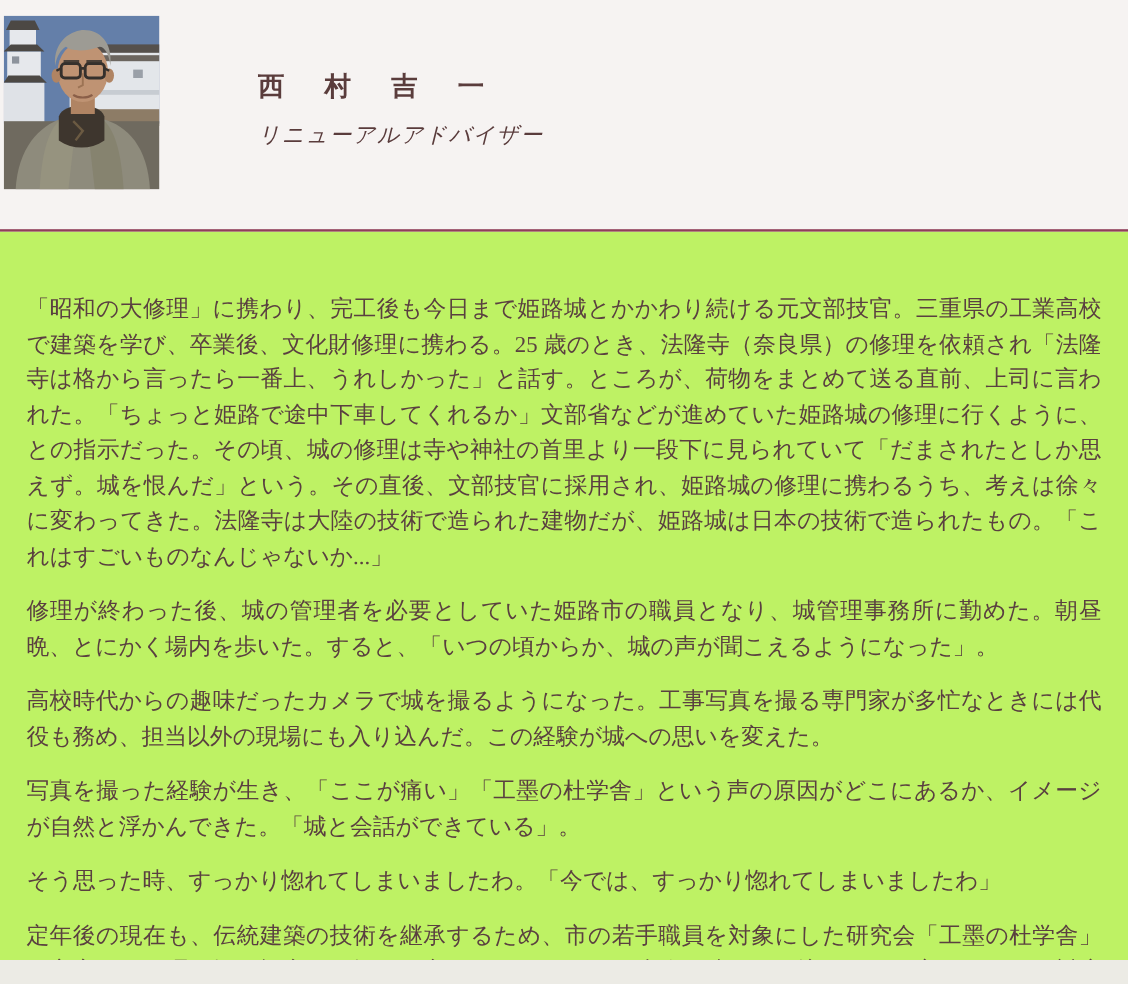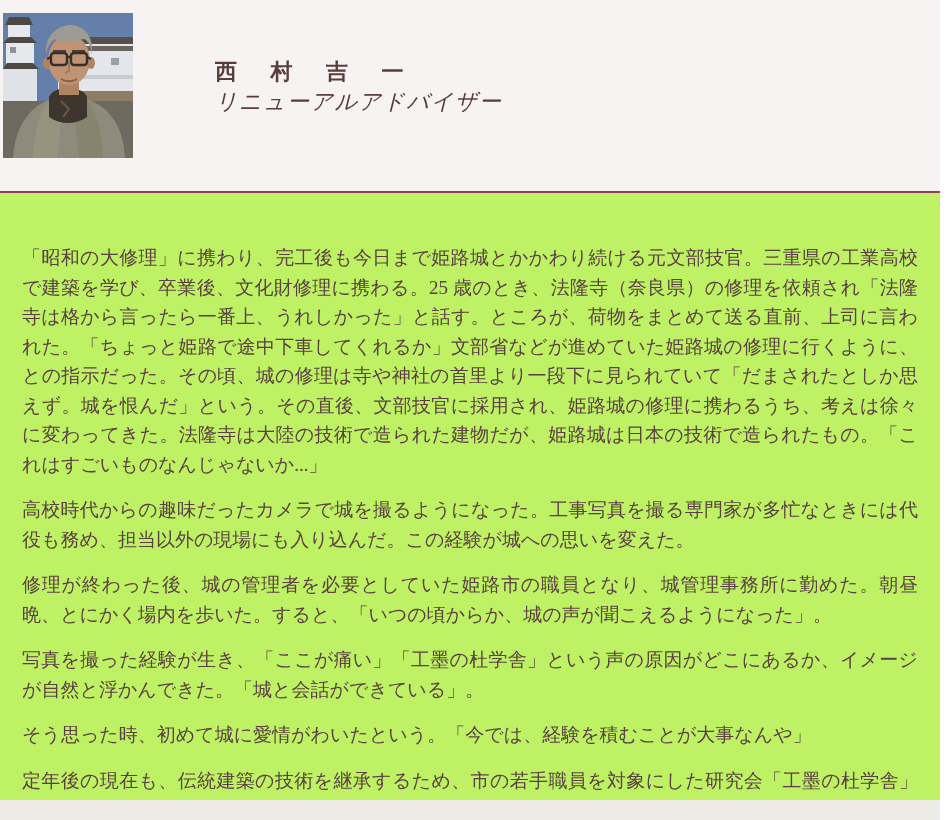--- a/index.html
+++ b/index.html
@@ -27,22 +27,22 @@
     position:absolute; left:215px; top:57px;
   }
   .name {
     font-size:22px;
     letter-spacing:14px;
     color:#5a3c3c;
     font-weight:bold;
     white-space:nowrap;
   }
   .job-title {
-    margin-top:0;
-    font-size:22px;
+    margin-top:13px;
+    font-size:18px;
     font-style:italic;
     letter-spacing:1.5px;
     color:#5a3c3c;
     white-space:nowrap;
   }
   
   .article {
     position:absolute;
     top:227px; left:6px; right:6px;
     color:#5a4040;
@@ -122,22 +122,22 @@
 
     <div class="identity">
       <div class="name">西 村 吉 一</div>
       <div class="job-title">リニューアルアドバイザー</div>
     </div>
 
   </div>
 
   <div class="article">
     <p>「昭和の大修理」に携わり、完工後も今日まで姫路城とかかわり続ける元文部技官。三重県の工業高校で建築を学び、卒業後、文化財修理に携わる。25 歳のとき、法隆寺（奈良県）の修理を依頼され「法隆寺は格から言ったら一番上、うれしかった」と話す。ところが、荷物をまとめて送る直前、上司に言われた。「ちょっと姫路で途中下車してくれるか」文部省などが進めていた姫路城の修理に行くように、との指示だった。その頃、城の修理は寺や神社の首里より一段下に見られていて「だまされたとしか思えず。城を恨んだ」という。その直後、文部技官に採用され、姫路城の修理に携わるうち、考えは徐々に変わってきた。法隆寺は大陸の技術で造られた建物だが、姫路城は日本の技術で造られたもの。「これはすごいものなんじゃないか...」</p>
+    <p>修理が終わった後、城の管理者を必要としていた姫路市の職員となり、城管理事務所に勤めた。朝昼晩、とにかく場内を歩いた。すると、「いつの頃からか、城の声が聞こえるようになった」。</p>
     <p>高校時代からの趣味だったカメラで城を撮るようになった。工事写真を撮る専門家が多忙なときには代役も務め、担当以外の現場にも入り込んだ。この経験が城への思いを変えた。</p>
-    <p>修理が終わった後、城の管理者を必要としていた姫路市の職員となり、城管理事務所に勤めた。朝昼晩、とにかく場内を歩いた。すると、「いつの頃からか、城の声が聞こえるようになった」。</p>
     <p>写真を撮った経験が生き、「ここが痛い」「工墨の杜学舎」という声の原因がどこにあるか、イメージが自然と浮かんできた。「城と会話ができている」。</p>
-    <p>そう思った時、初めて城に愛情がわいたという。「今では、経験を積むことが大事なんや」</p>
+    <p>そう思った時、すっかり惚れてしまいましたわ。「今では、すっかり惚れてしまいましたわ」</p>
     <p>定年後の現在も、伝統建築の技術を継承するため、市の若手職員を対象にした研究会「工墨の杜学舎」を主宰し、修理現場の視察や石垣の観察などをしている。建築は時代や環境によって変わるから、対応策にマニュアルなどない。必要なのは、現場を見て判断できる目を持った本物の技術者だ。と力を込める。「残す、守るは、壊すもと。必要なときに、変な見方をしないよう、経験を積むことが大事なんや」雪の日、菱の門からまっすぐ伸びた道を眺めるのが一番好きな西村さんに、日笠のあるべき姿についてアドバイスを受けました。</p>
   </div>
 
   <div class="footer-strip"></div>
 
 </div>
 
 </body></html>

